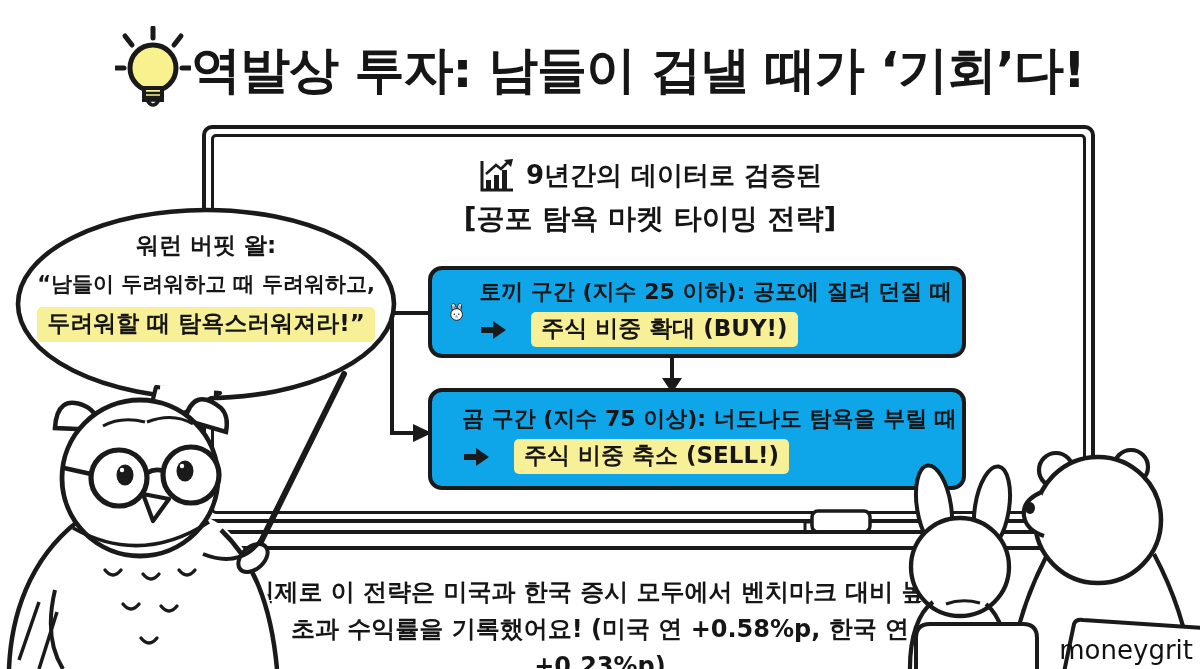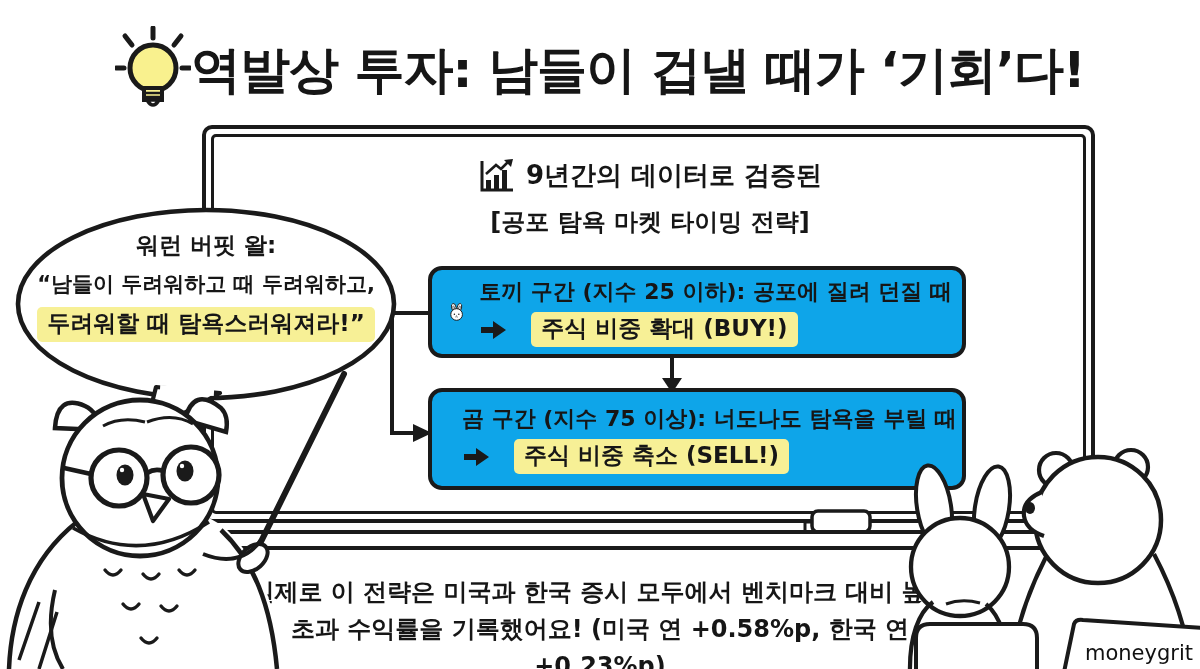--- a/index.html
+++ b/index.html
@@ -30,21 +30,21 @@
   .board-inner {
     position:absolute; inset:5px; border:3px solid #1a1a1a; border-radius:5px;
   }
   .board-header {
     position:absolute; left:300px; top:158px; width:700px; text-align:center; z-index:2;
   }
   .board-header .line1 {
     display:flex; justify-content:center; align-items:center; gap:10px;
     font-size:26px; font-weight:800;
   }
-  .board-header .line2 { margin-top:13px; font-size:24px; font-weight:800; }
+  .board-header .line2 { margin-top:7px; font-size:28px; font-weight:800; }
 
   
   .step-box {
     position:absolute; left:428px; width:538px; background:#0ea5e9;
     border:4px solid #1a1a1a; border-radius:14px;
     display:flex; align-items:center; gap:14px; padding:0 10px 0 16px; z-index:2;
   }
   .step-box.rabbit { top:266px; height:92px; }
   .step-box.bear   { top:388px; height:102px; }
   .step-lines { display:flex; flex-direction:column; gap:5px; }
@@ -71,21 +71,21 @@
   .owl-svg    { position:absolute; left:-5px;   top:358px; z-index:5; }
   .bear-aud   { position:absolute; left:1002px; top:432px; z-index:6; }
   .rabbit-aud { position:absolute; left:882px;  top:452px; z-index:7; }
 
   
   .footnote {
     position:absolute; left:250px; top:574px; width:700px; text-align:center;
     font-size:24px; font-weight:800; line-height:37px; z-index:1;
   }
   .watermark {
-    position:absolute; right:7px; bottom:4px; font-size:21px; font-weight:500;
+    position:absolute; right:7px; bottom:4px; font-size:26px; font-weight:500;
     color:#111; z-index:10; letter-spacing:0;
   }
 </style>
 </head>
 <body>
 
 <div class="stage">
 
   <div class="title-row">
     <svg width="76" height="88" viewBox="0 0 76 88">

